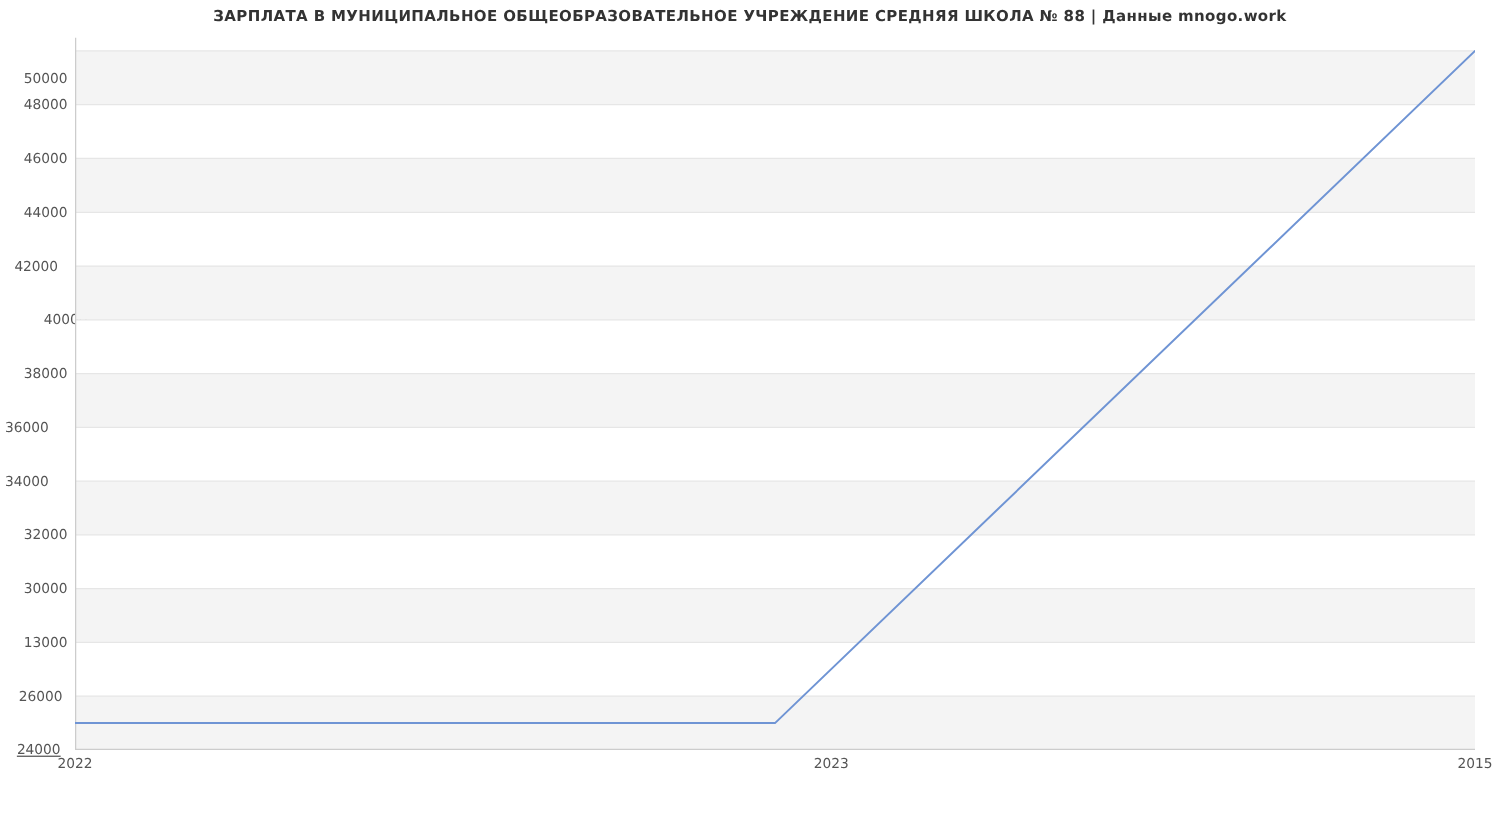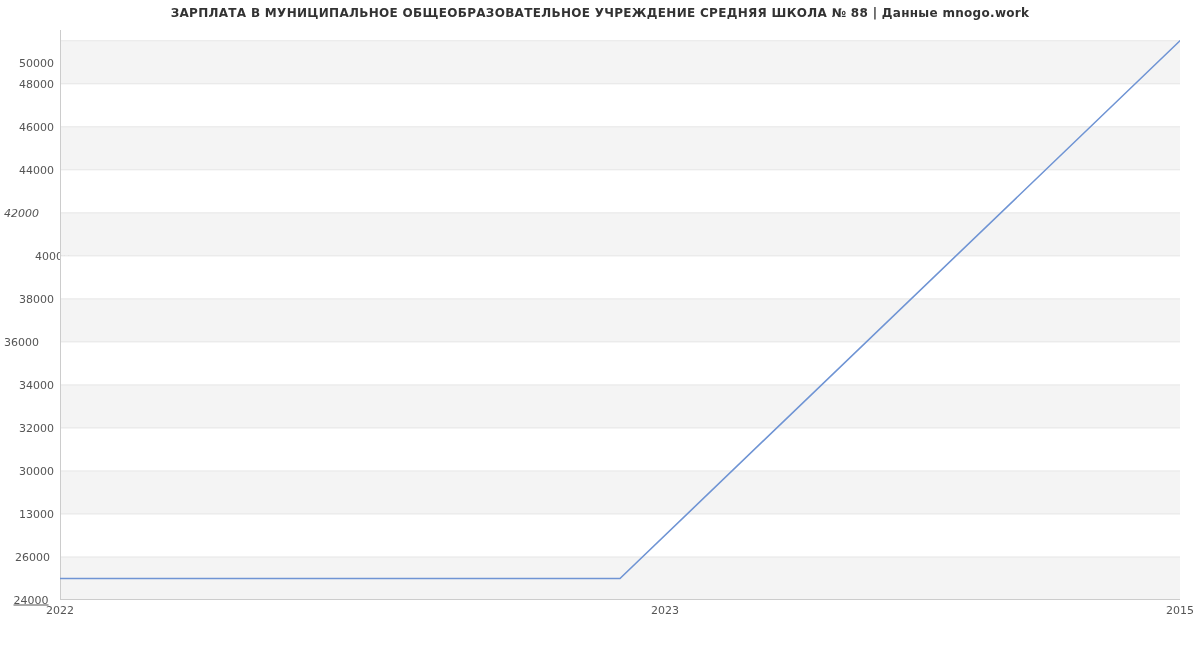--- a/index.html
+++ b/index.html
@@ -63,25 +63,25 @@
 <div class="chart-wrap">
 
   <div class="title">ЗАРПЛАТА В МУНИЦИПАЛЬНОЕ ОБЩЕОБРАЗОВАТЕЛЬНОЕ УЧРЕЖДЕНИЕ СРЕДНЯЯ ШКОЛА № 88 | Данные mnogo.work</div>
 
   <div id="y-ticks">
       <div class="y-tick-label" style="left: 6px; width: 50px; position: absolute; text-align: center; top: 600px; text-decoration: underline;">24000</div>
       <div class="y-tick-label" style="left: 0; width: 50px; position: absolute; text-align: right; top: 556.981px;">26000</div>
       <div class="y-tick-label" style="left: 4px; width: 50px; position: absolute; text-align: right; top: 513.962px;">13000</div>
       <div class="y-tick-label" style="left: 4px; width: 50px; position: absolute; text-align: right; top: 470.943px;">30000</div>
       <div class="y-tick-label" style="left: 4px; width: 50px; position: absolute; text-align: right; top: 427.925px;">32000</div>
-      <div class="y-tick-label" style="left: 4px; width: 50px; position: absolute; text-align: right; top: 384.906px;">34000</div>
+      <div class="y-tick-label" style="left: 4px; width: 50px; position: absolute; text-align: left; top: 384.906px;">34000</div>
       <div class="y-tick-label" style="left: 4px; width: 50px; position: absolute; text-align: left; top: 341.887px;">36000</div>
       <div class="y-tick-label" style="left: 4px; width: 50px; position: absolute; text-align: right; top: 298.868px;">38000</div>
       <div class="y-tick-label" style="left: 20px; width: 50px; position: absolute; text-align: right; top: 255.849px;">40000</div>
-      <div class="y-tick-label" style="left: 4px; width: 50px; position: absolute; text-align: left; top: 212.83px; font-style: italic;">42000</div>
+      <div class="y-tick-label" style="left: 4px; width: 50px; position: absolute; text-align: center; top: 212.83px;">42000</div>
       <div class="y-tick-label" style="left: 4px; width: 50px; position: absolute; text-align: right; top: 169.811px;">44000</div>
       <div class="y-tick-label" style="left: 4px; width: 50px; position: absolute; text-align: right; top: 126.792px;">46000</div>
       <div class="y-tick-label" style="left: 4px; width: 50px; position: absolute; text-align: right; top: 83.7736px;">48000</div>
       <div class="y-tick-label" style="left: 4px; width: 50px; position: absolute; top: 53px; margin-top: 10px;">50000</div>
     </div>
 
   <div id="x-ticks">
       <div class="x-tick-label" style="left: 60px;">2022</div>
       <div class="x-tick-label" style="left: 649px; margin-left: 16px;">2023</div>
       <div class="x-tick-label" style="left: 1180px;">2015</div>

